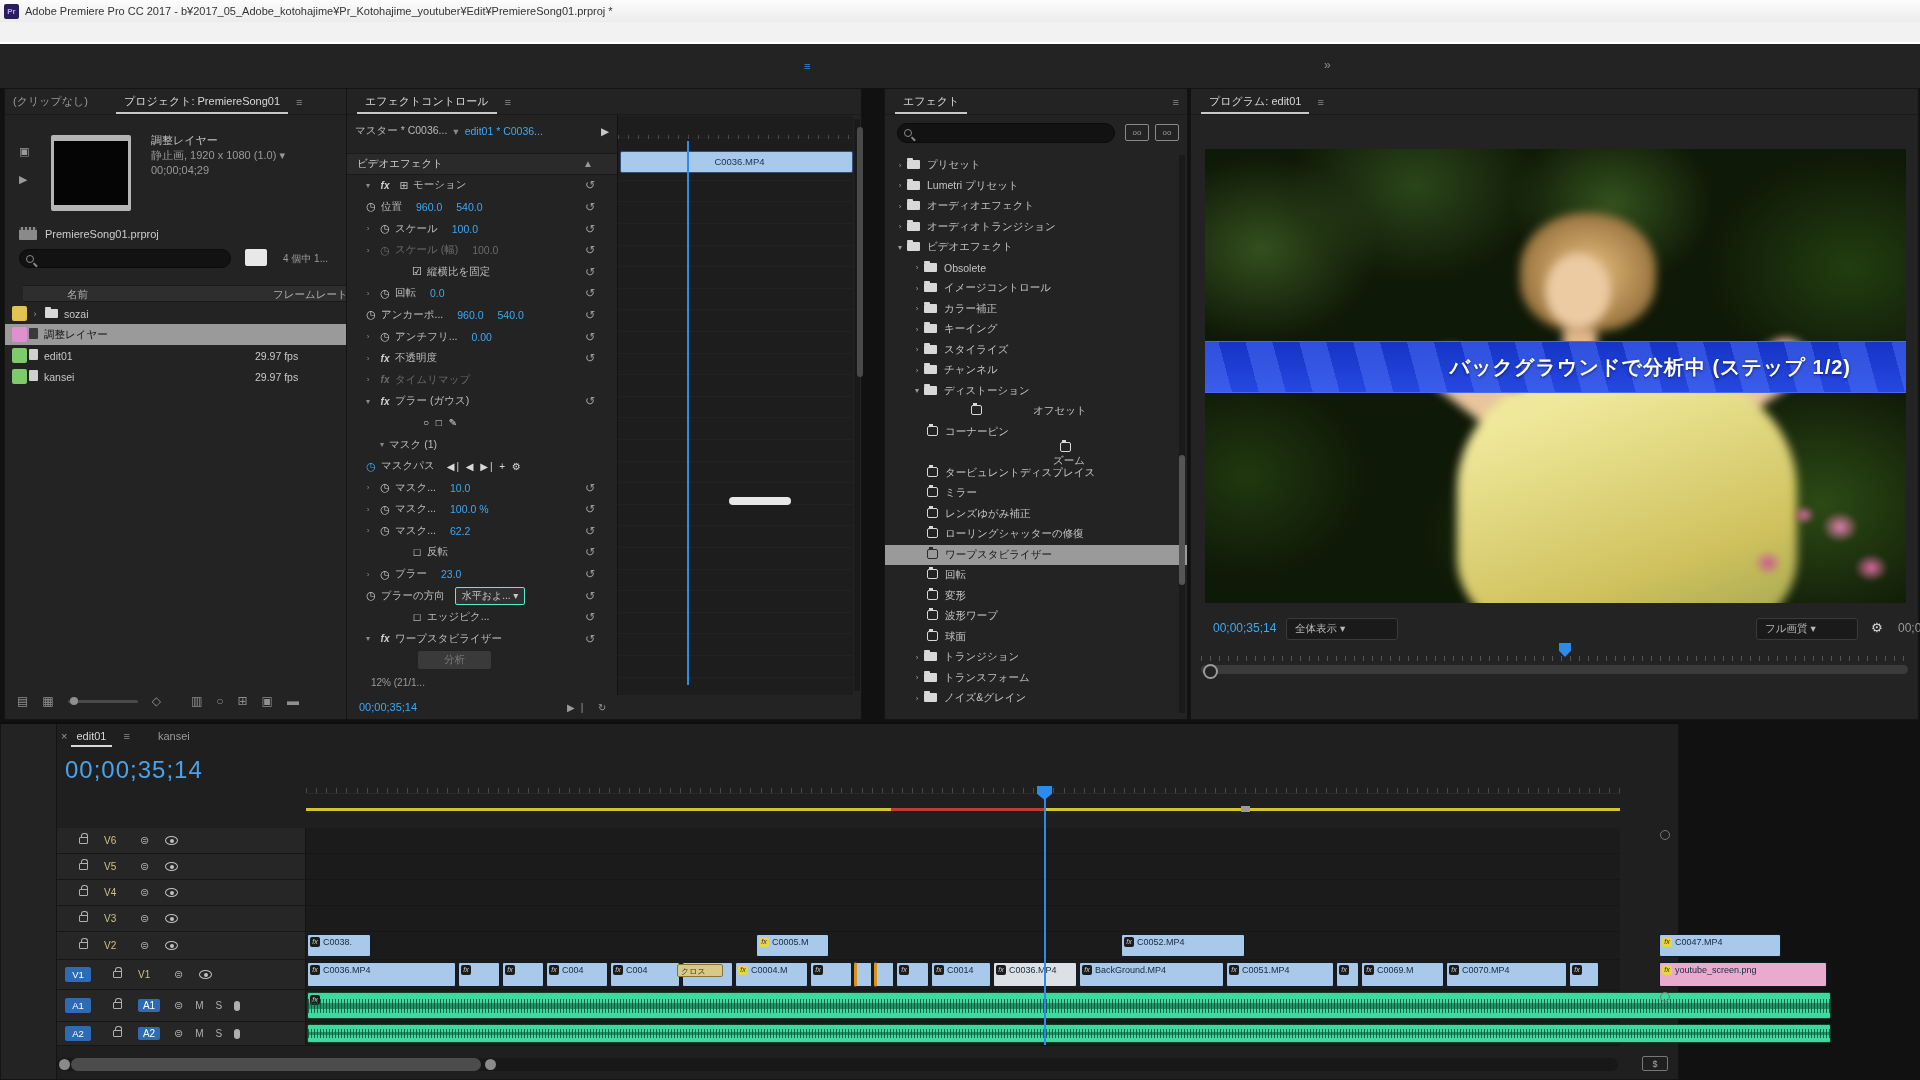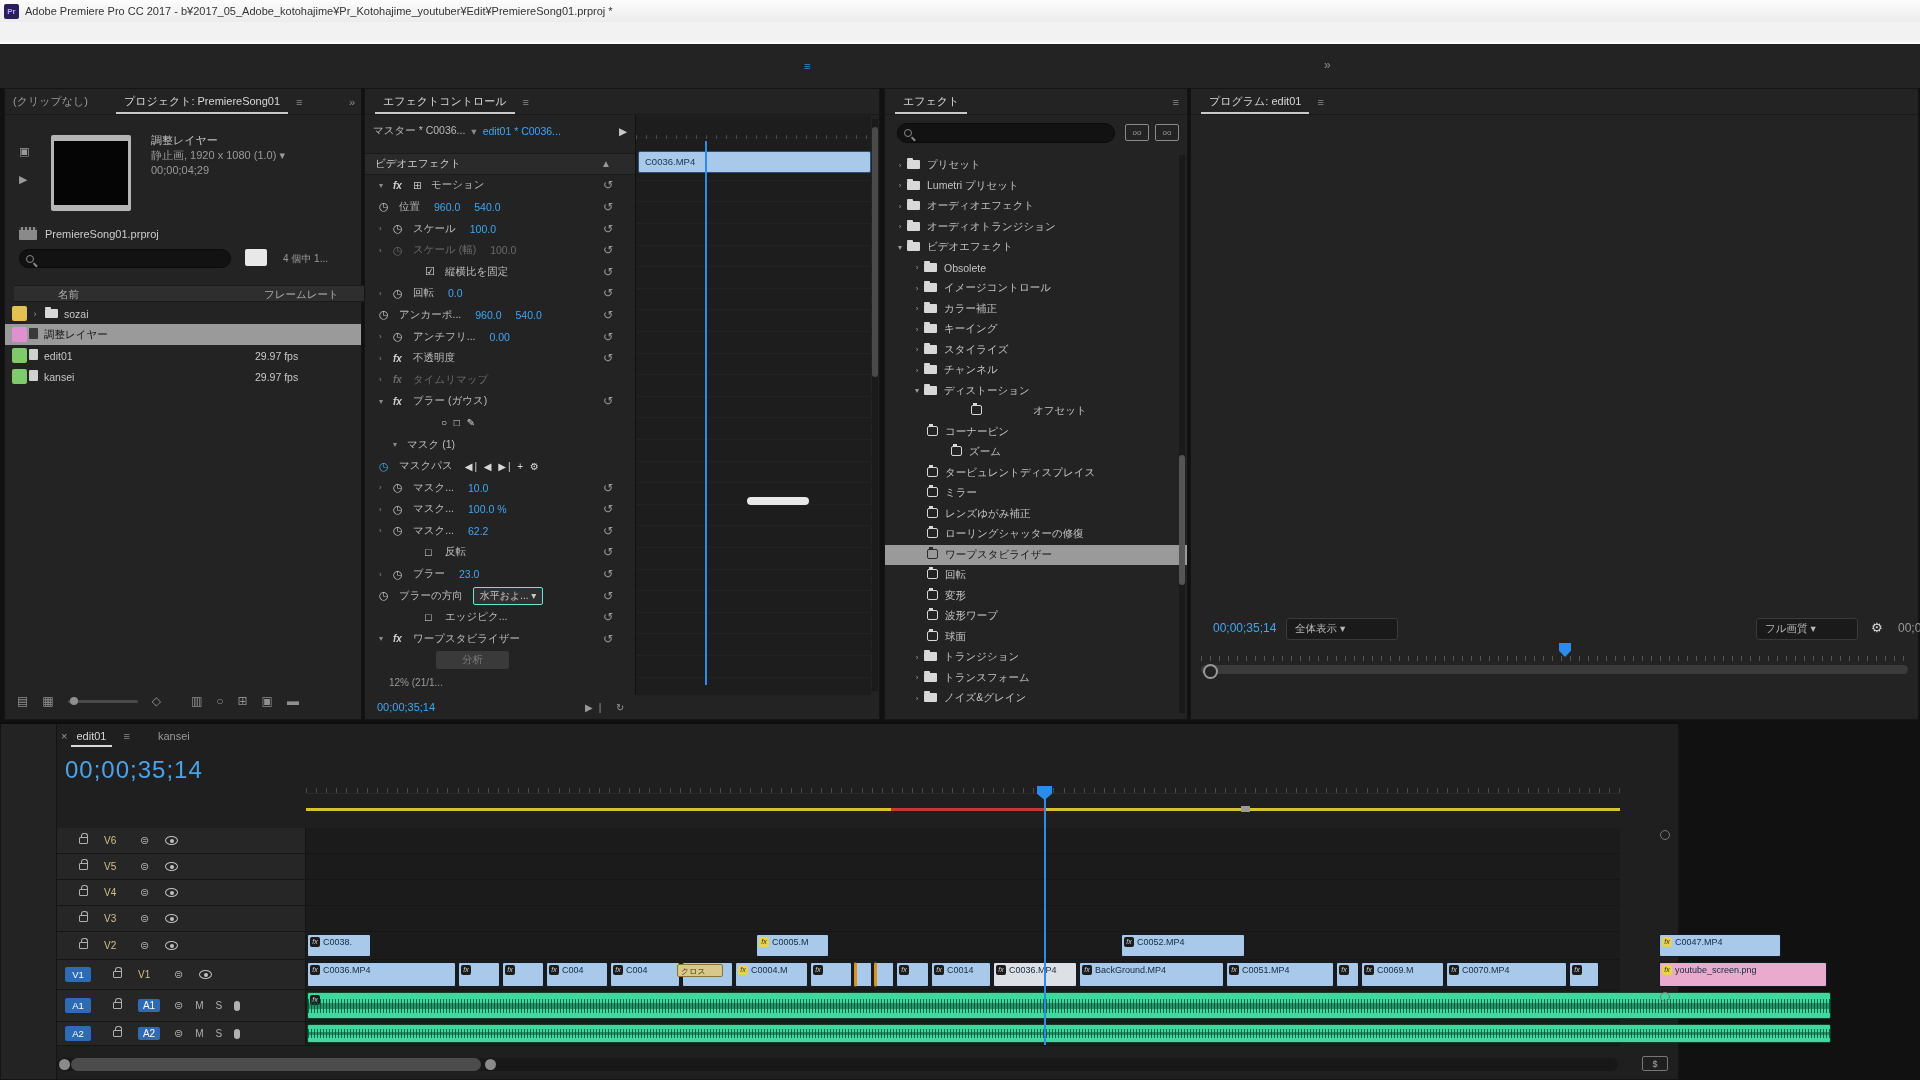--- a/index.html
+++ b/index.html
@@ -45,21 +45,21 @@
     background-image:linear-gradient(90deg,#333 0 2px,transparent 2px 4px);
     background-size:4px 3px; background-repeat:repeat-x; background-position:0 0,0 10px; border-radius:1px; }
   #prj-search { position:absolute; left:14px; top:160px; width:212px; height:19px; background:#121212;
     border-radius:10px; border:1px solid #0a0a0a; display:flex; align-items:center; padding-left:6px; }
   .mag { width:8px; height:8px; border:1.5px solid #8a8a8a; border-radius:50%; position:relative; }
   .mag:after { content:""; position:absolute; width:5px; height:1.5px; background:#8a8a8a;
     transform:rotate(45deg); left:6px; top:8px; }
   #prj-inout { position:absolute; left:240px; top:160px; width:22px; height:17px; background:#e8e8e8;
     border-radius:2px; font-size:8px; color:#333; text-align:center; line-height:17px; }
   #prj-count { position:absolute; left:278px; top:163px; font-size:10px; color:#9a9a9a; }
-  #prj-cols { position:absolute; left:9px; top:196px; width:100%; height:17px; background:#2e2e2e;
+  #prj-cols { position:absolute; left:18px; top:196px; width:100%; height:17px; background:#2e2e2e;
     border-top:1px solid #1a1a1a; border-bottom:1px solid #1a1a1a; font-size:10.5px; color:#b0b0b0; }
   #prj-cols .c1 { position:absolute; left:44px; top:2px; }
   #prj-cols .c2 { position:absolute; left:250px; top:2px; }
   #prj-rows { position:absolute; left:0; top:214px; width:100%; }
   .prow { height:21px; display:flex; align-items:center; font-size:10.5px; color:#c8c8c8; position:relative; }
   .prow.selected { background:#9a9a9a; color:#141414; }
   .prow .chip { width:15px; height:15px; border-radius:2px; margin-left:7px; }
   .prow .exp { width:16px; text-align:center; color:#9a9a9a; font-size:9px; }
   .prow .tico { margin:0 6px 0 2px; }
   .prow .fps { position:absolute; left:250px; }
@@ -67,21 +67,21 @@
   .fold:before { content:""; position:absolute; left:0; top:-2px; width:6px; height:2px; background:#d8d8d8; border-radius:1px 1px 0 0; }
   .pg-ico { display:inline-block; width:9px; height:11px; background:#d0d0d0; border-radius:1px; }
   .prow.selected .fold,.prow.selected .pg-ico { background:#3a3a3a; }
   #prj-bottom { position:absolute; left:0; bottom:6px; width:100%; height:24px; display:flex;
     align-items:center; gap:14px; padding-left:12px; color:#8f8f8f; font-size:12px; }
   #prj-slider { width:70px; height:3px; background:#4a4a4a; border-radius:2px; position:relative; }
   #prj-slider:before { content:""; position:absolute; left:2px; top:-3px; width:8px; height:8px;
     background:#8f8f8f; border-radius:50%; }
 
   
-  #ec { left:364px; top:88px; width:516px; height:632px; }
+  #ec { left:346px; top:88px; width:516px; height:632px;text-align:center; }
   #ec-right { position:absolute; left:270px; top:26px; right:8px; bottom:24px; background:#1d1d1d;
     border-left:1px solid #111;
     background-image:repeating-linear-gradient(180deg, rgba(255,255,255,.025) 0 1px, transparent 1px 21.6px); }
   #ec-srcrow { position:absolute; left:8px; top:32px; width:254px; height:20px; display:flex;
     align-items:center; gap:6px; font-size:10.5px; color:#b8b8b8; white-space:nowrap; }
   #ec-srcrow .clipname { color:#3da8f5; }
   #ec-ruler { position:absolute; left:0; top:8px; right:0; height:16px; color:#8a8a8a; font-size:9px; }
   #ec-ruler:after { content:""; position:absolute; left:0; bottom:0; right:0; height:4px;
     background:repeating-linear-gradient(90deg,#4a4a4a 0 1px,transparent 1px 10px); }
   .rlab { position:absolute; top:2px; white-space:nowrap; }
@@ -690,21 +690,21 @@
 
         <span class="tico"><span class="fx-ico"></span></span>
         <span>オフセット</span>
       </div>
       <div class="trow" style="padding-left: 42px;">
         <span class="pad"></span>
 
         <span class="tico"><span class="fx-ico"></span></span>
         <span>コーナーピン</span>
       </div>
-      <div class="trow" style="padding-left: 66px;">
+      <div class="trow" style="padding-left: 66px; flex-direction: column;">
         <span class="pad"></span>
 
         <span class="tico"><span class="fx-ico"></span></span>
         <span>ズーム</span>
       </div>
       <div class="trow" style="padding-left: 42px;">
         <span class="pad"></span>
 
         <span class="tico"><span class="fx-ico"></span></span>
         <span>タービュレントディスプレイス</span>
@@ -776,20 +776,34 @@
         <span>ノイズ&amp;グレイン</span>
       </div>
     </div>
   <div id="fx-vscroll"></div>
 </div>
 
 <div id="prog" class="panel">
   <div class="ptabs">
     <span class="ptab-active" style="margin-left:10px">プログラム: edit01</span>
     <span class="pmenu">≡</span>
+  </div>
+  <div id="scene">
+    <div id="figure">
+      <div id="fig-arm-l"></div>
+        <div id="fig-arm-r"></div>
+      <div id="fig-dress"></div>
+        <div id="fig-neck"></div>
+      <div id="fig-hair"></div>
+        <div id="fig-face"></div>
+    </div>
+    <div id="flowers-r"></div>
+    <div id="banner">
+      <span>バックグラウンドで分析中 (ステップ 1/2)</span>
+    </div>
   </div>
   <div id="prog-ctrl">
     <span id="prog-tc">00;00;35;14</span>
     <span class="mini-dd" id="prog-fit">全体表示  ▾</span>
     <span class="mini-dd" id="prog-q">フル画質  ▾</span>
     <span id="prog-wrench">⚙</span>
     <span id="prog-tcr">00;0</span>
   </div>
   <div id="prog-ruler"></div>
   <div id="prog-ph"></div>

